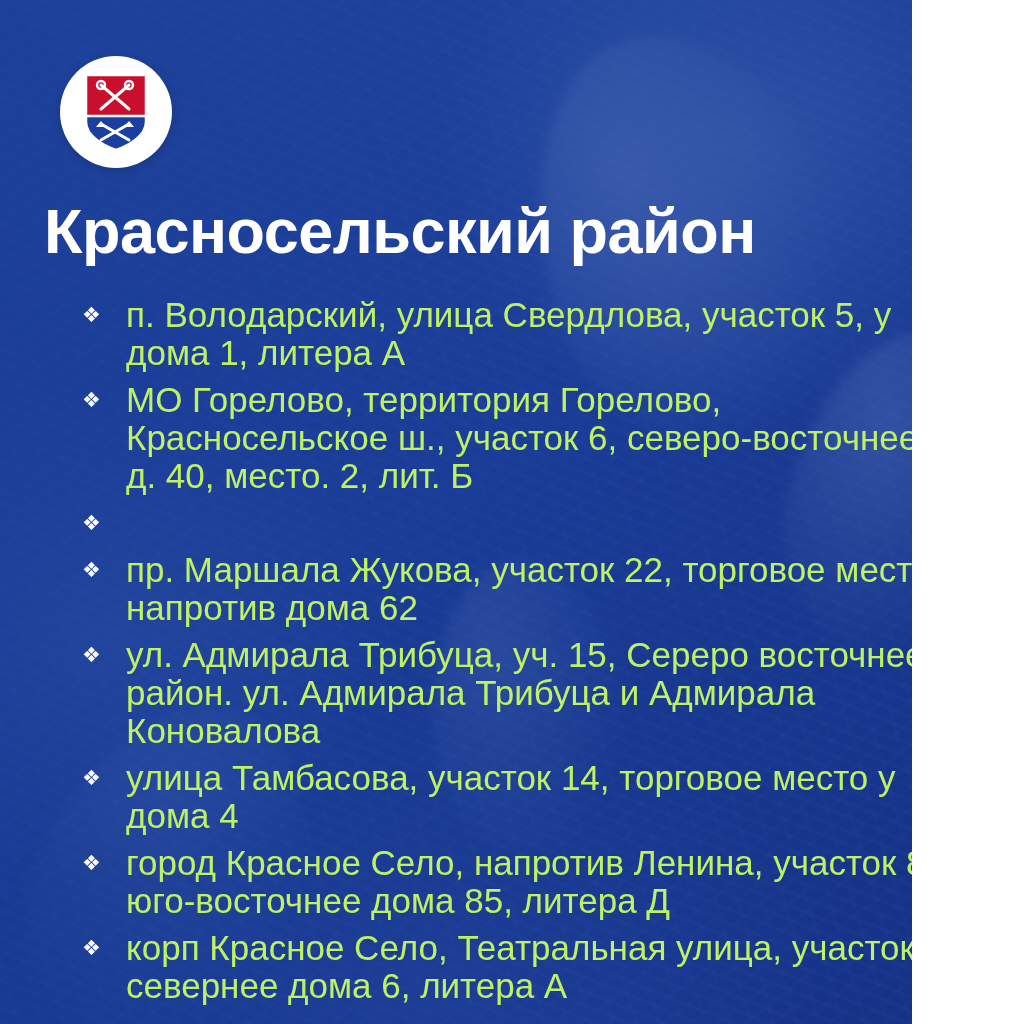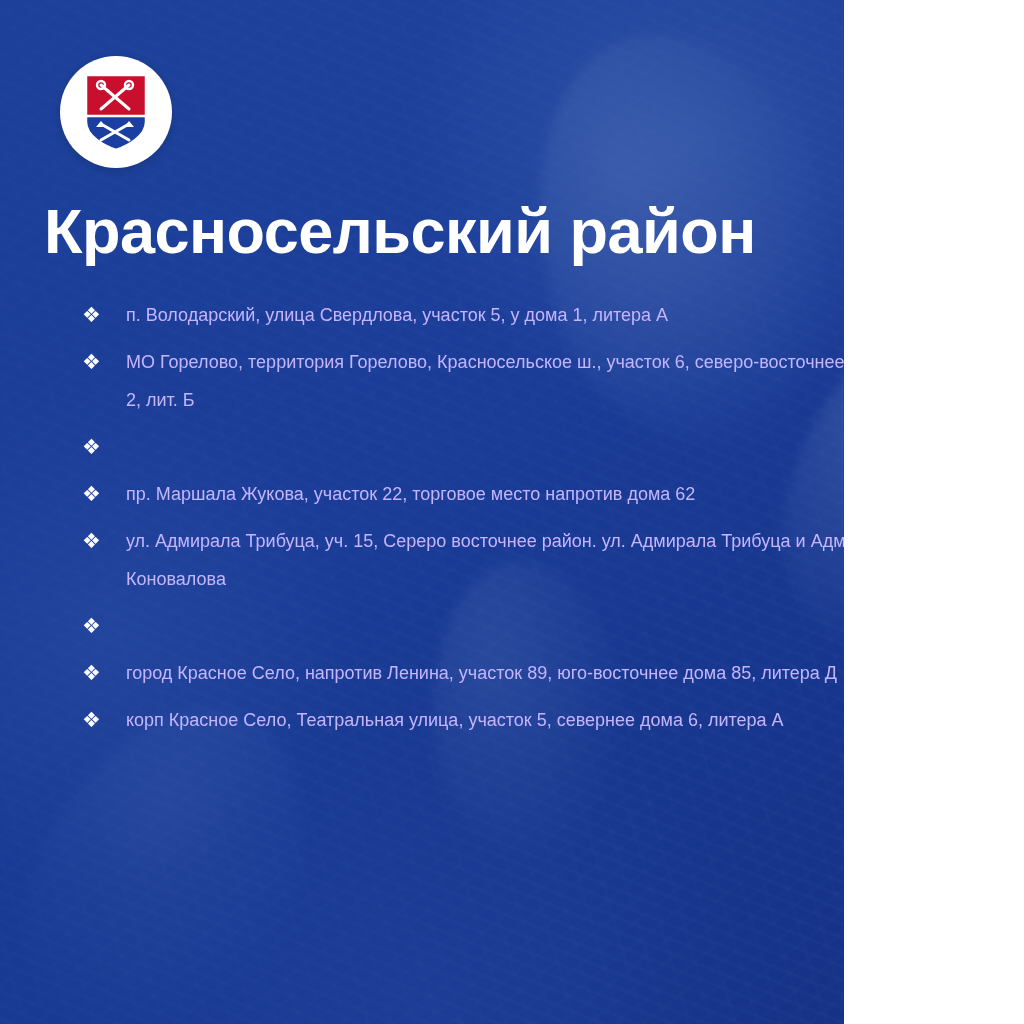--- a/index.html
+++ b/index.html
@@ -8,21 +8,21 @@
   }
   body {
     width: 1024px;
     height: 1024px;
     overflow: hidden;
     font-family: "Liberation Sans", sans-serif;
   }
 
   .poster {
     position: relative;
-    width: 844px;
+    width: 912px;
     height: 1024px;
     background: #1c3f9c;
     overflow: hidden;
   }
 
   
   .bg-base {
     position: absolute;
     inset: 0;
     background:
@@ -103,22 +103,22 @@
   .bullet {
     flex: 0 0 auto;
     width: 44px;
     color: #ffffff;
     font-size: 21px;
     line-height: 38px;
     text-align: left;
     padding-left: 4px;
   }
   .item-text {
-    color: #c4b5fd;
-    font-size: 18px;
+    color: #bef264;
+    font-size: 35px;
     line-height: 38px;
     font-weight: 400;
     max-width: 830px;
   }
 
   .footer {
     position: absolute;
     left: 56px;
     top: 950px;
     color: #ffffff;
@@ -180,20 +180,21 @@
     <li class="item">
       <span class="bullet">❖</span>
       <span class="item-text">пр. Маршала Жукова, участок 22, торговое место напротив дома 62</span>
     </li>
     <li class="item">
       <span class="bullet">❖</span>
       <span class="item-text">ул. Адмирала Трибуца, уч. 15, Сереро восточнее район. ул. Адмирала Трибуца и Адмирала Коновалова</span>
     </li>
     <li class="item">
       <span class="bullet">❖</span>
+      <span class="item-text">улица Тамбасова, участок 14, торговое место у дома 4</span>
     </li>
     <li class="item">
       <span class="bullet">❖</span>
       <span class="item-text">город Красное Село, напротив Ленина, участок 89, юго-восточнее дома 85, литера Д</span>
     </li>
     <li class="item">
       <span class="bullet">❖</span>
       <span class="item-text">корп Красное Село, Театральная улица, участок 5, севернее дома 6, литера А</span>
     </li>
   </ul>

